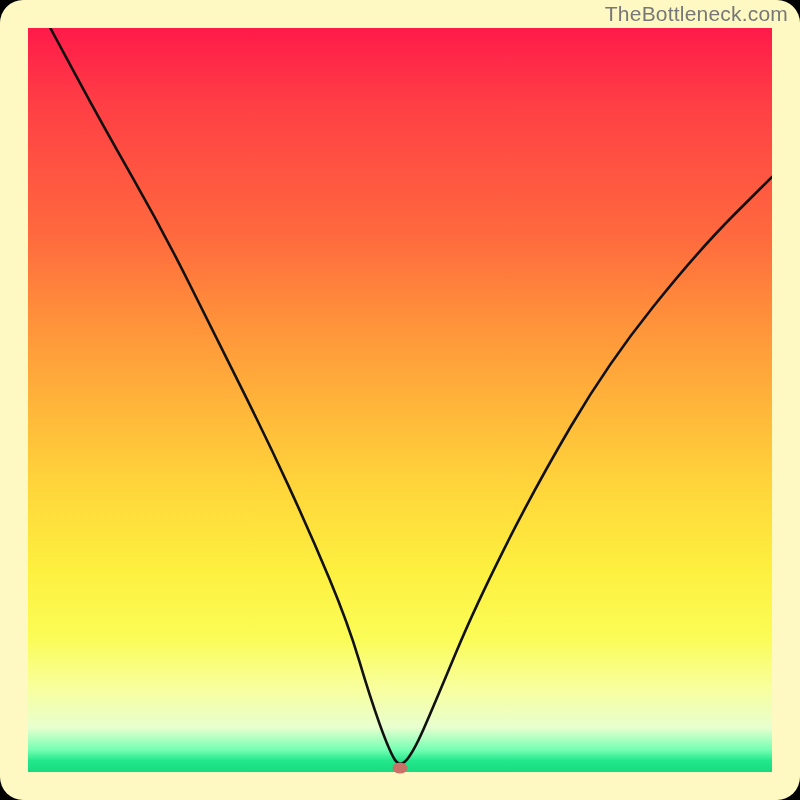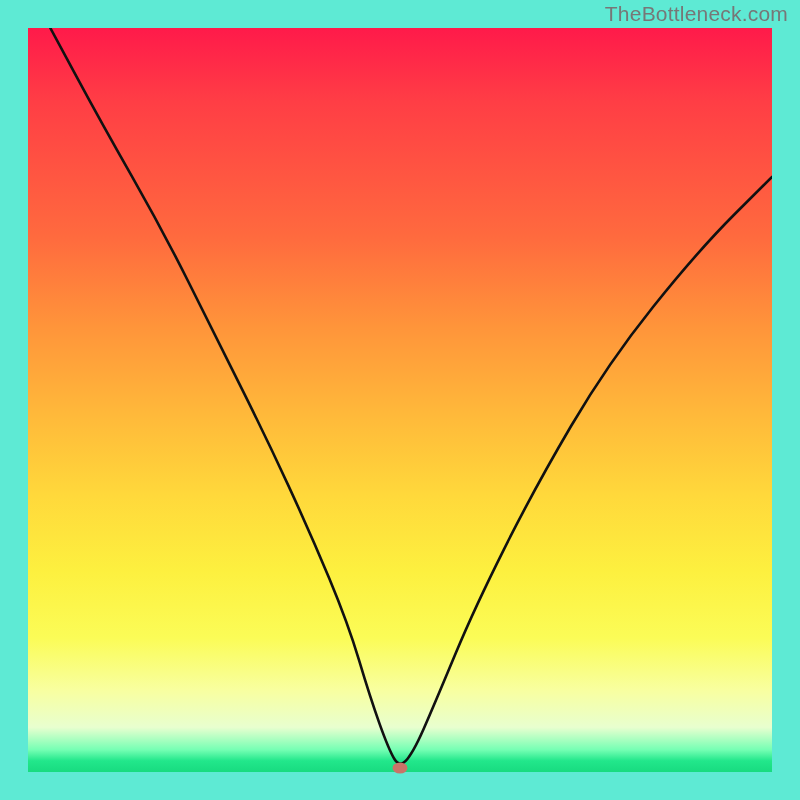--- a/index.html
+++ b/index.html
@@ -8,21 +8,22 @@
     width: 800px;
     height: 800px;
     background: #000;
     overflow: hidden;
     font-family: Arial, Helvetica, sans-serif;
   }
   .frame {
     position: relative;
     width: 800px;
     height: 800px;
-    background: #5eead4;
+    background: #fef9c3;
+    border-radius: 23px;
   }
   .watermark {
     position: absolute;
     top: 2px;
     right: 12px;
     color: #777;
     font-size: 21px;
     font-weight: 400;
     letter-spacing: 0.2px;
     z-index: 5;

